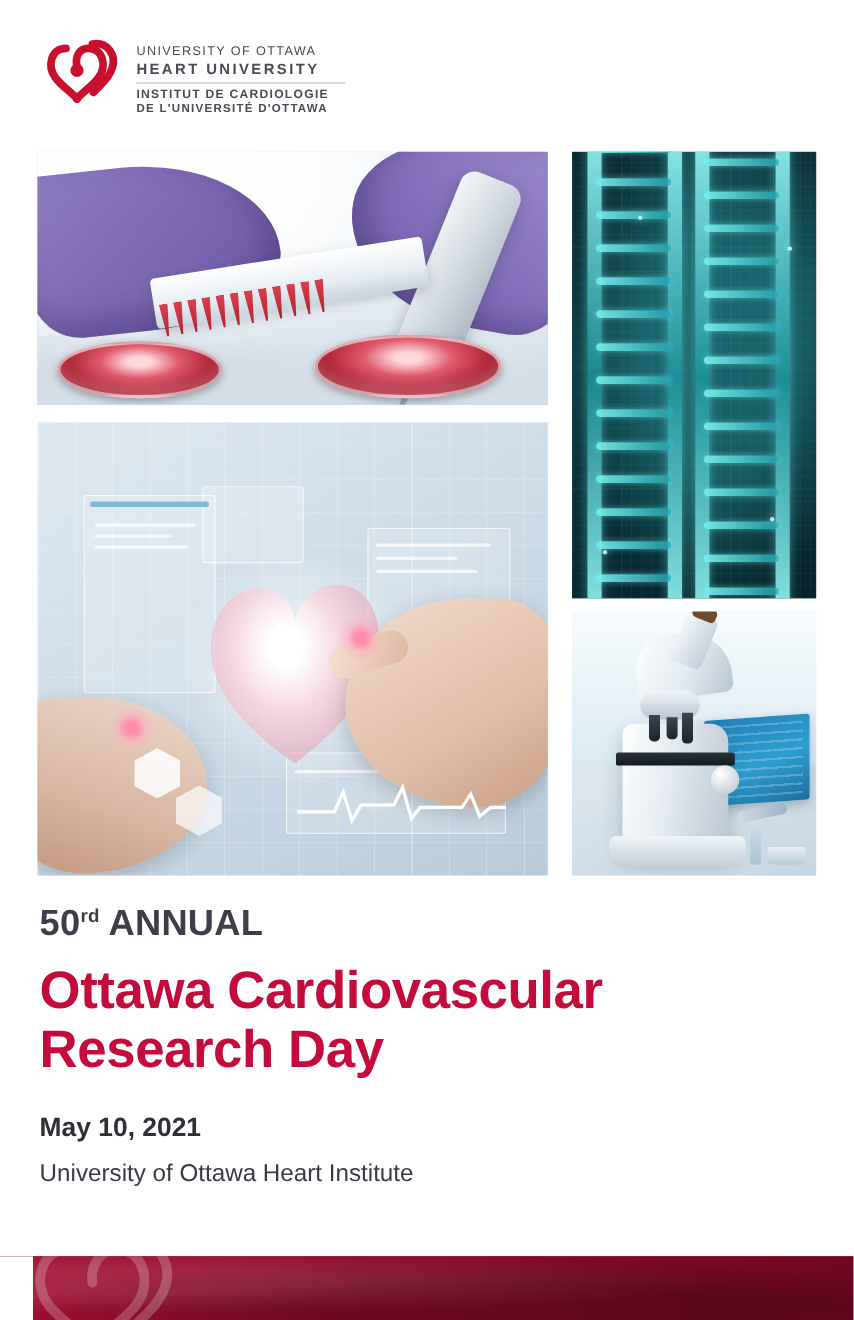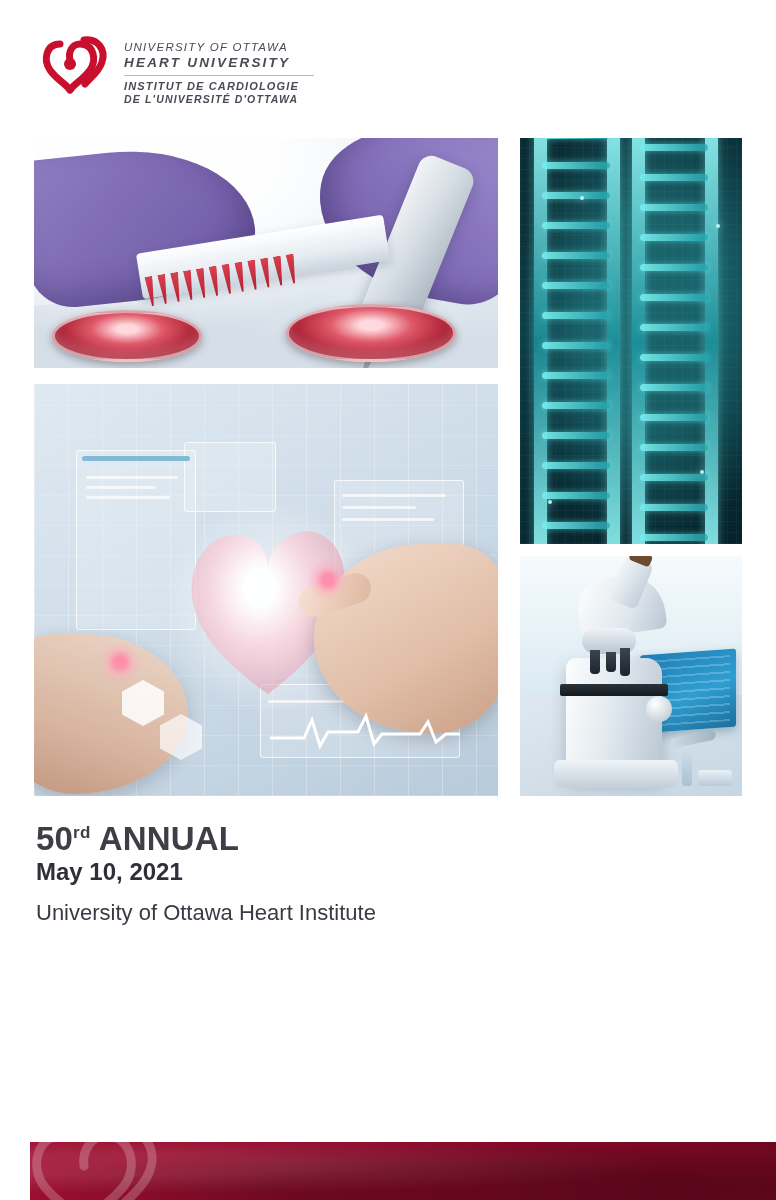--- a/index.html
+++ b/index.html
@@ -30,21 +30,20 @@
   }
   .logo-mark {
     width: 70px;
     height: 62px;
     position: relative;
     flex: 0 0 auto;
   }
   .logo-mark svg { display: block; }
   .logo-text {
     padding-top: 6px;
-    font-style: italic;
   }
   .logo-line1 {
     font-size: 11.5px;
     letter-spacing: 1.25px;
     color: #4a4a55;
     font-weight: normal;
     line-height: 14px;
   }
   .logo-line2 {
     font-size: 13.5px;
@@ -364,20 +363,21 @@
   }
   .main-title {
     margin-top: 16px;
     font-size: 48px;
     line-height: 54px;
     font-weight: bold;
     color: #c30b3c;
     letter-spacing: -0.4px;
   }
   .date {
+    margin-top: 30px;
     font-size: 24px;
     font-weight: bold;
     color: #2f2f38;
   }
   .venue {
     margin-top: 14px;
     font-size: 22px;
     color: #3a3a44;
   }
 
@@ -556,20 +556,24 @@
       <div class="micro-tube t2"></div>
       <div class="micro-pipette2"></div>
     </div>
 
   </div>
 
   <div class="titles">
     <div class="eyebrow">
       <span>50</span><sup>rd</sup><span> ANNUAL</span>
     </div>
+    <div class="main-title">
+      <div>Ottawa Cardiovascular</div>
+      <div>Research Day</div>
+    </div>
     <div class="date">May 10, 2021</div>
     <div class="venue">University of Ottawa Heart Institute</div>
   </div>
 
   <div class="footer">
     <div class="footer-heart">
       <svg width="150" height="110" viewBox="0 0 150 110" aria-hidden="true">
         <g fill="none" stroke="#ffffff" stroke-width="9" stroke-linecap="round">
           <path d="M40 18 C 14 18 8 50 22 68 C 34 84 54 94 62 106"></path>
           <path d="M62 106 C 70 94 90 84 102 68 C 116 50 110 18 84 18 C 68 18 60 34 62 48"></path>

